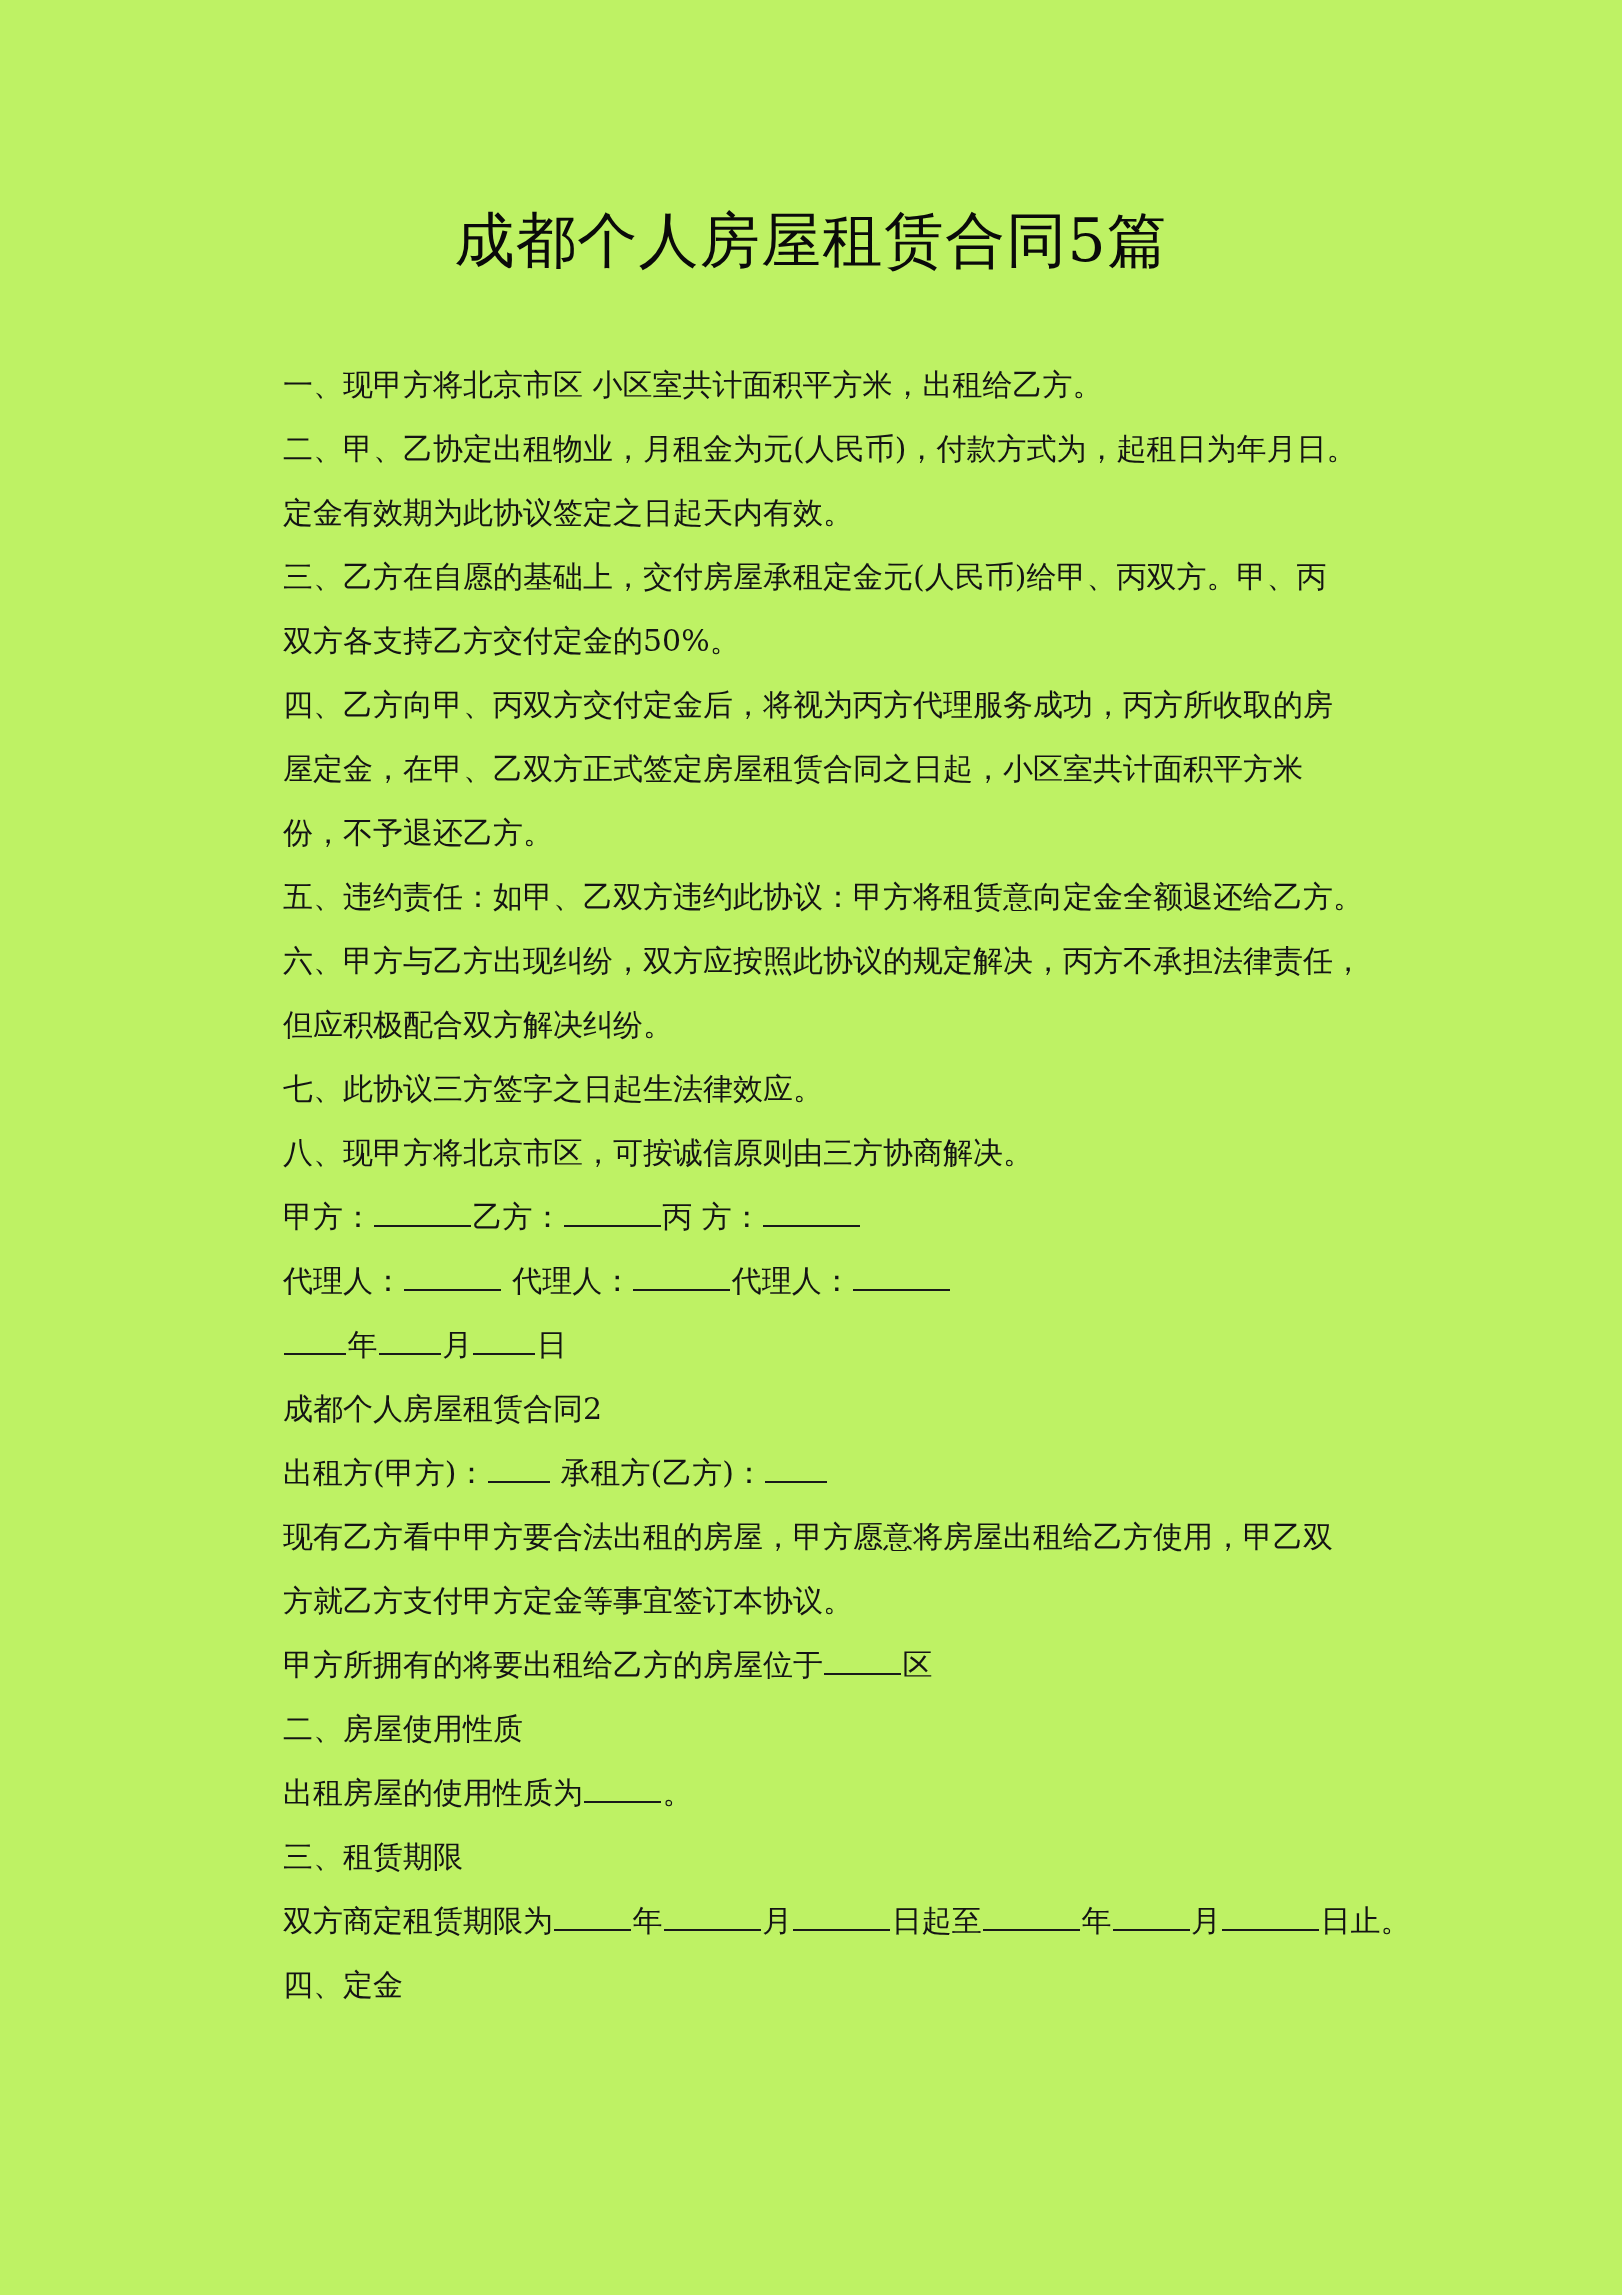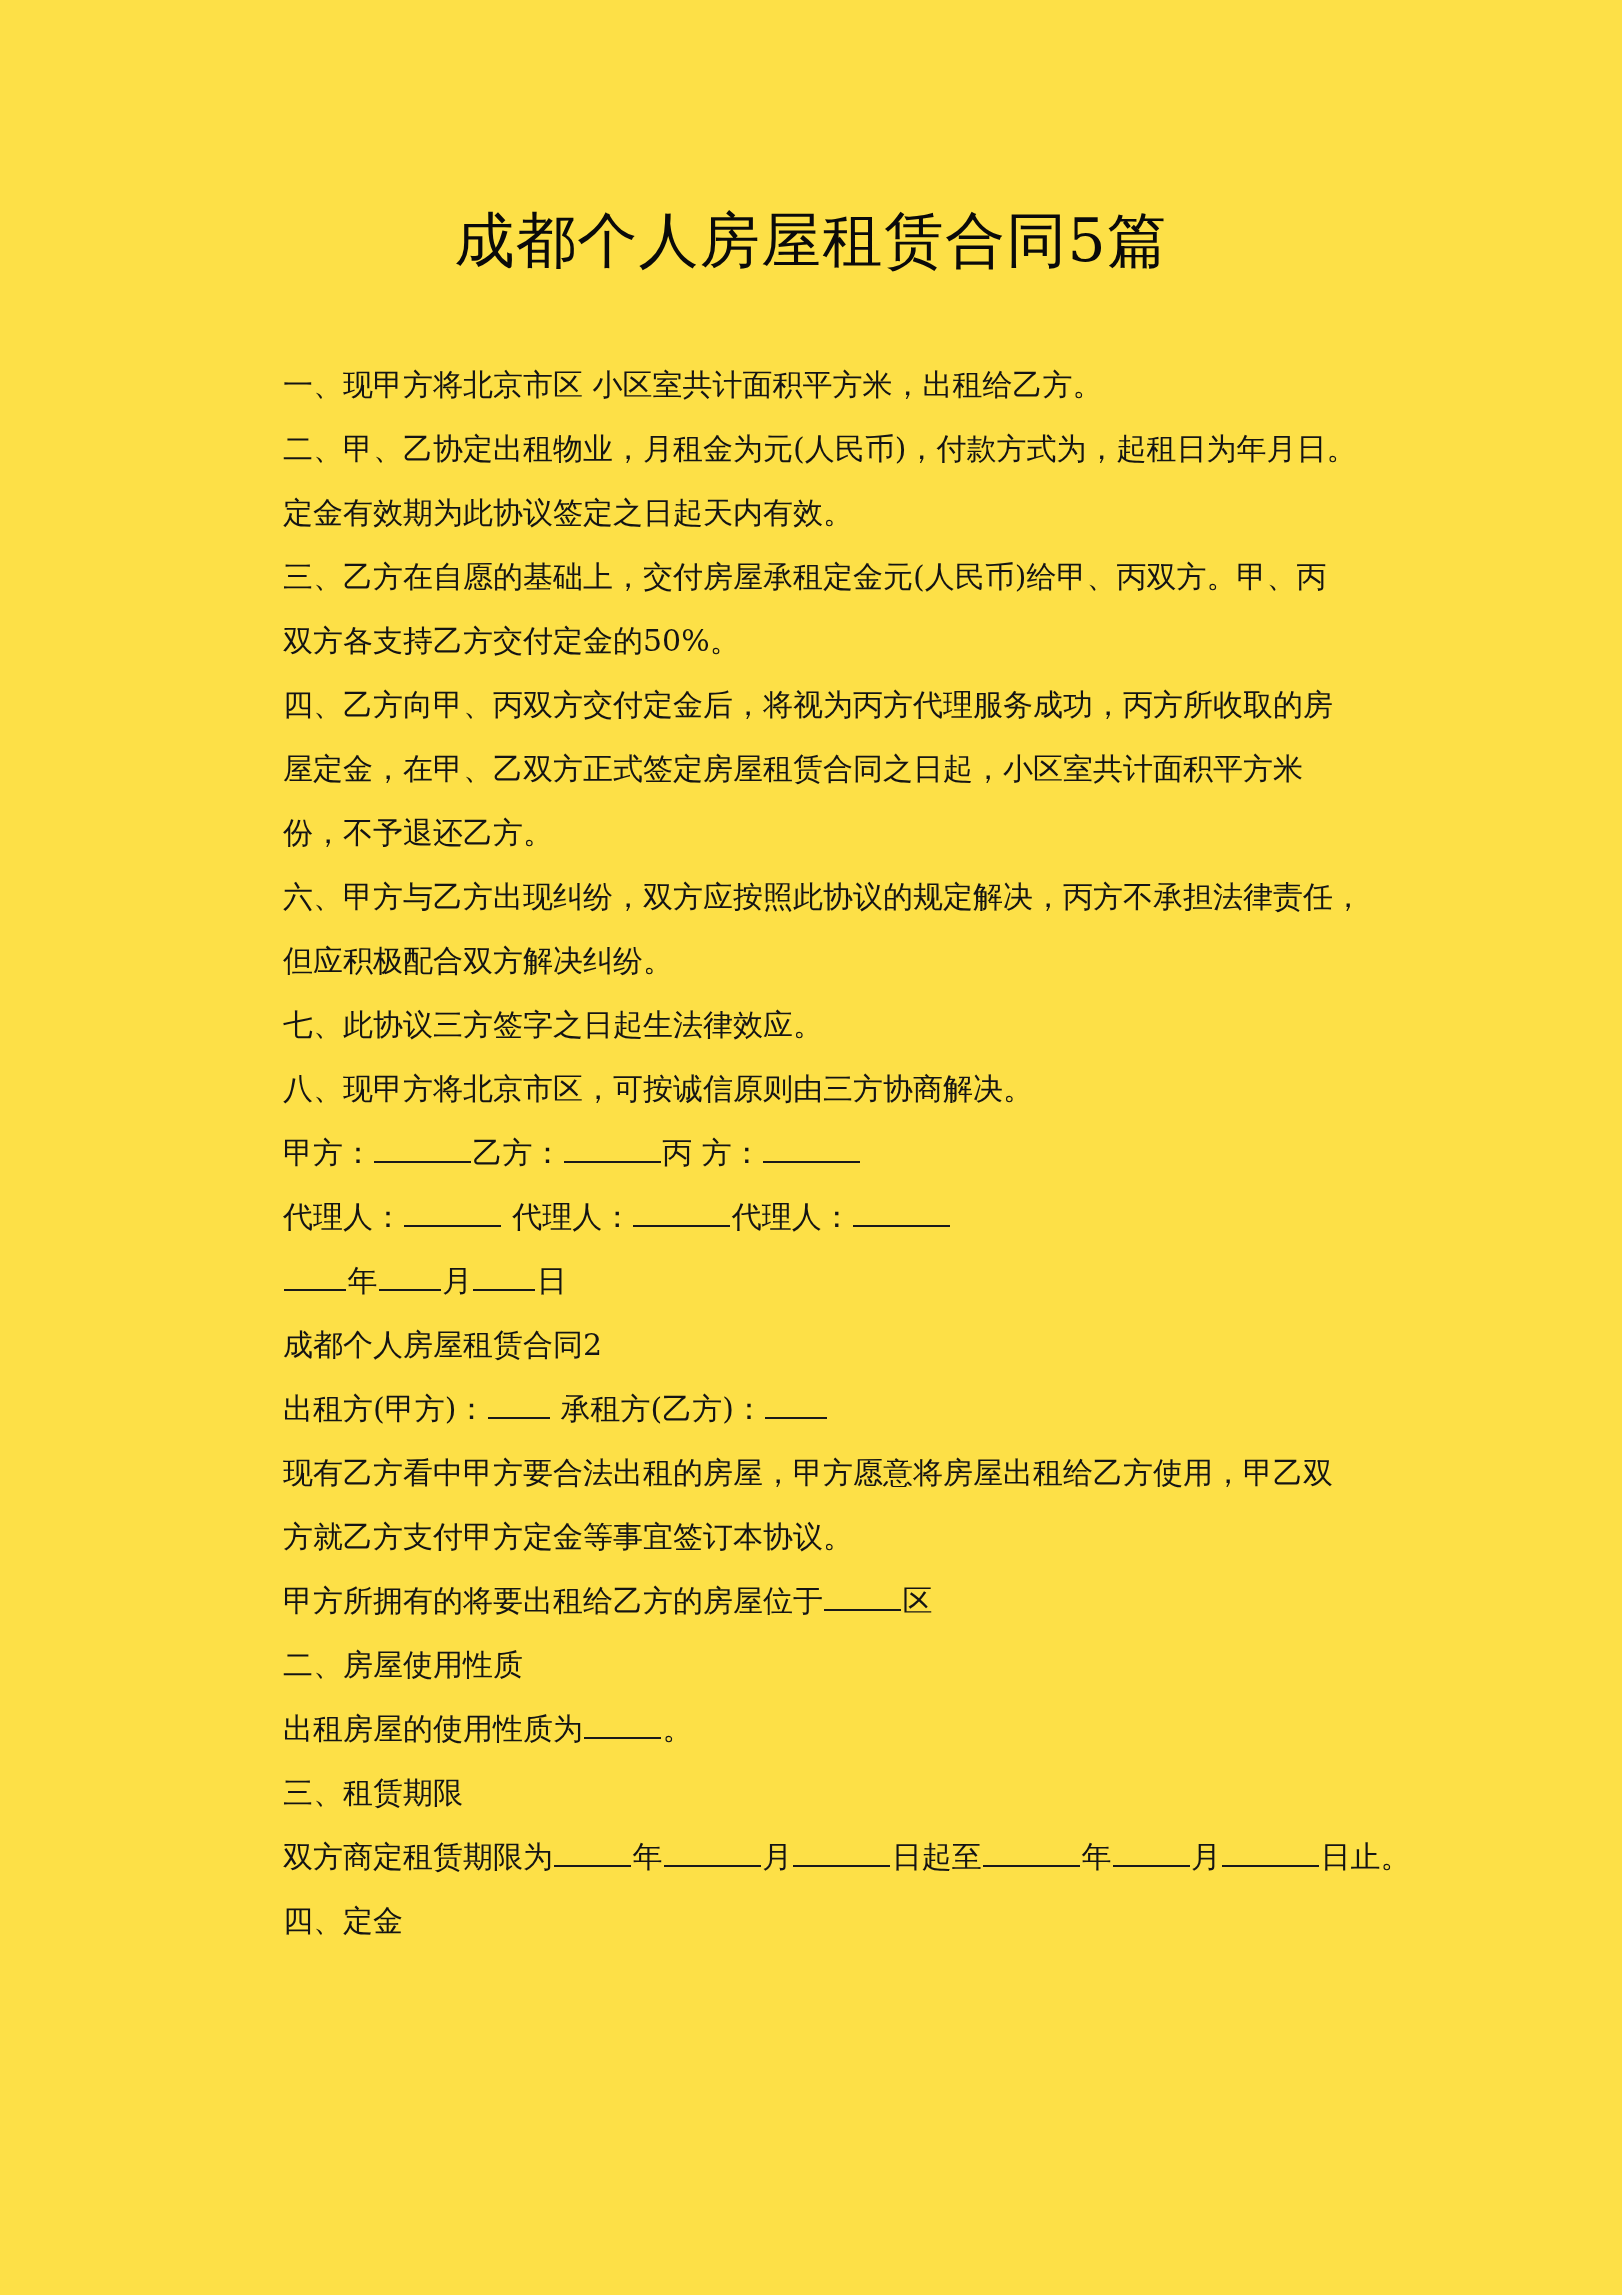--- a/index.html
+++ b/index.html
@@ -13,21 +13,21 @@
       position: relative;
       overflow: hidden;
       font-family: "DejaVu Serif", "Liberation Serif", serif;
       color: #111111;
     }
     .page {
       position: absolute;
       left: 0; top: 0;
       width: 1623px;
       height: 2295px;
-      background: #fde047;
+      background: #bef264;
     }
     .title {
       position: absolute;
       left: 0;
       width: 1623px;
       top: 198px;
       text-align: center;
       font-size: 60px;
       line-height: 85px;
       letter-spacing: 1.3px;
@@ -68,20 +68,21 @@
   <div class="body-text">
 
     <div class="line">一、现甲方将北京市区 小区室共计面积平方米，出租给乙方。</div>
     <div class="line">二、甲、乙协定出租物业，月租金为元(人民币)，付款方式为，起租日为年月日。</div>
     <div class="line">定金有效期为此协议签定之日起天内有效。</div>
     <div class="line">三、乙方在自愿的基础上，交付房屋承租定金元(人民币)给甲、丙双方。甲、丙</div>
     <div class="line">双方各支持乙方交付定金的50%。</div>
     <div class="line">四、乙方向甲、丙双方交付定金后，将视为丙方代理服务成功，丙方所收取的房</div>
     <div class="line">屋定金，在甲、乙双方正式签定房屋租赁合同之日起，小区室共计面积平方米</div>
     <div class="line">份，不予退还乙方。</div>
+    <div class="line">五、违约责任：如甲、乙双方违约此协议：甲方将租赁意向定金全额退还给乙方。</div>
     <div class="line">六、甲方与乙方出现纠纷，双方应按照此协议的规定解决，丙方不承担法律责任，</div>
     <div class="line">但应积极配合双方解决纠纷。</div>
     <div class="line">七、此协议三方签字之日起生法律效应。</div>
     <div class="line">八、现甲方将北京市区，可按诚信原则由三方协商解决。</div>
 
     <div class="line">
       <span>甲方：</span><span class="blank b-lg"></span><span>乙方：</span><span class="blank b-lg"></span><span>丙 方：</span><span class="blank b-lg"></span>
     </div>
 
     <div class="line">

